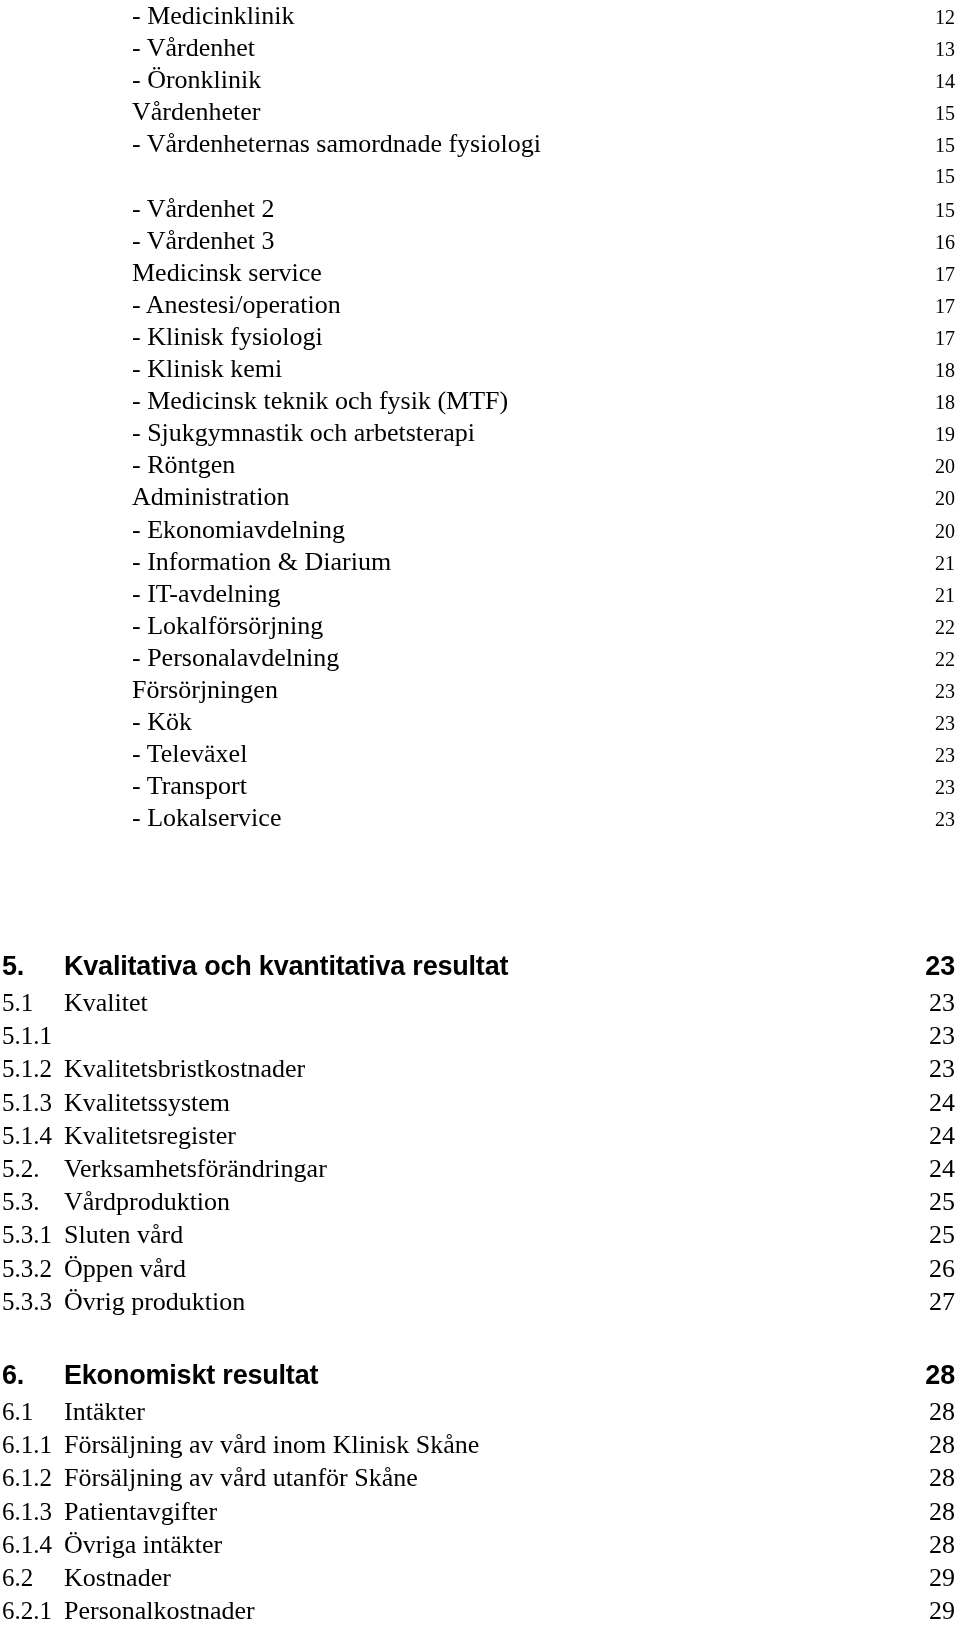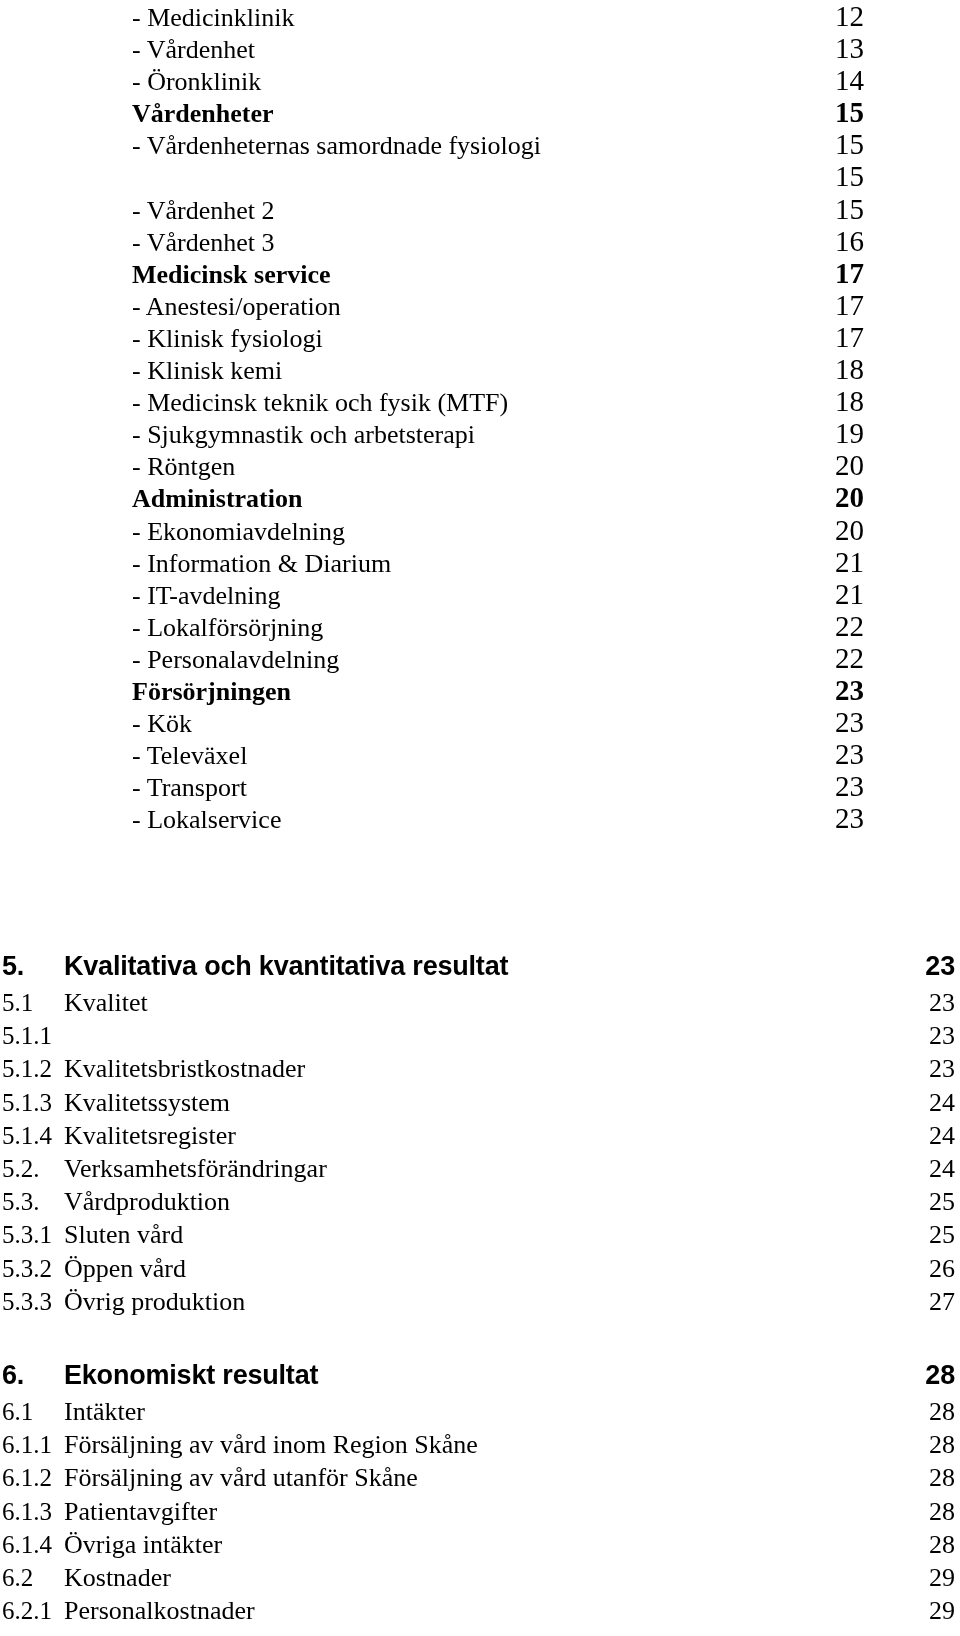--- a/index.html
+++ b/index.html
@@ -42,26 +42,27 @@
     flex: 0 0 auto;
     padding-left: 132px;
     white-space: pre;
   }
   .toc-row .dots {
     flex: 1 1 auto;
   }
   .toc-row .pg {
     flex: 0 0 auto;
     width: 120px;
+    text-align: right;
     padding-right: 5px;
-    font-size: 29px;
+    font-size: 20px;
   }
   .toc-row.group .lbl,
   .toc-row.group .pg {
-    font-weight: bold;
+    font-weight: normal;
   }
 
   
   .num-block {
     position: absolute;
     left: 0;
     width: 960px;
   }
   .num-row {
     display: flex;
@@ -324,21 +325,21 @@
         <span class="pg">28</span>
       </div>
       <div class="num-row">
         <span class="no">6.1</span>
         <span class="ttl">Intäkter</span>
         <span class="spacer"></span>
         <span class="pg">28</span>
       </div>
       <div class="num-row">
         <span class="no">6.1.1</span>
-        <span class="ttl">Försäljning av vård inom Region Skåne</span>
+        <span class="ttl">Försäljning av vård inom Klinisk Skåne</span>
         <span class="spacer"></span>
         <span class="pg">28</span>
       </div>
       <div class="num-row">
         <span class="no">6.1.2</span>
         <span class="ttl">Försäljning av vård utanför Skåne</span>
         <span class="spacer"></span>
         <span class="pg">28</span>
       </div>
       <div class="num-row">

